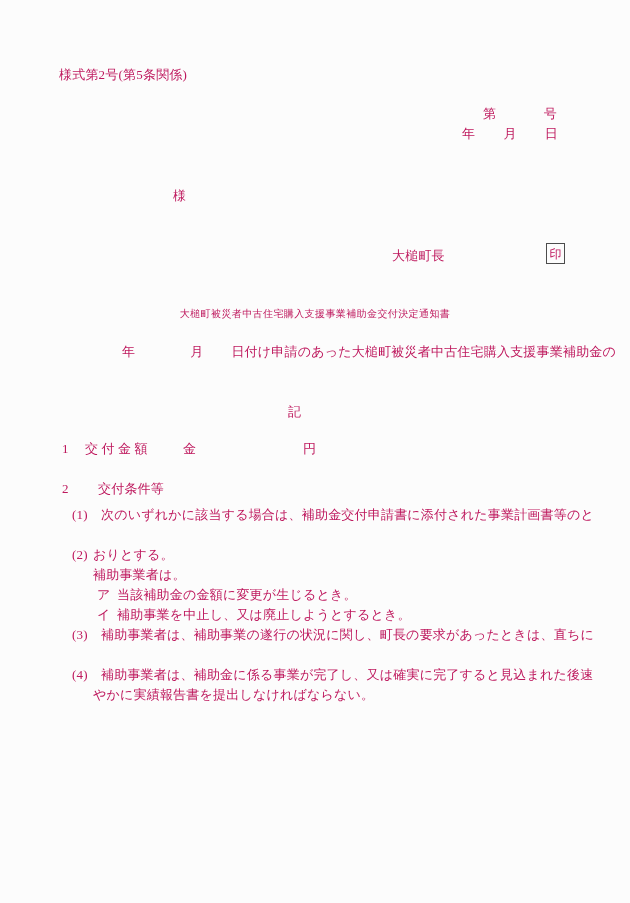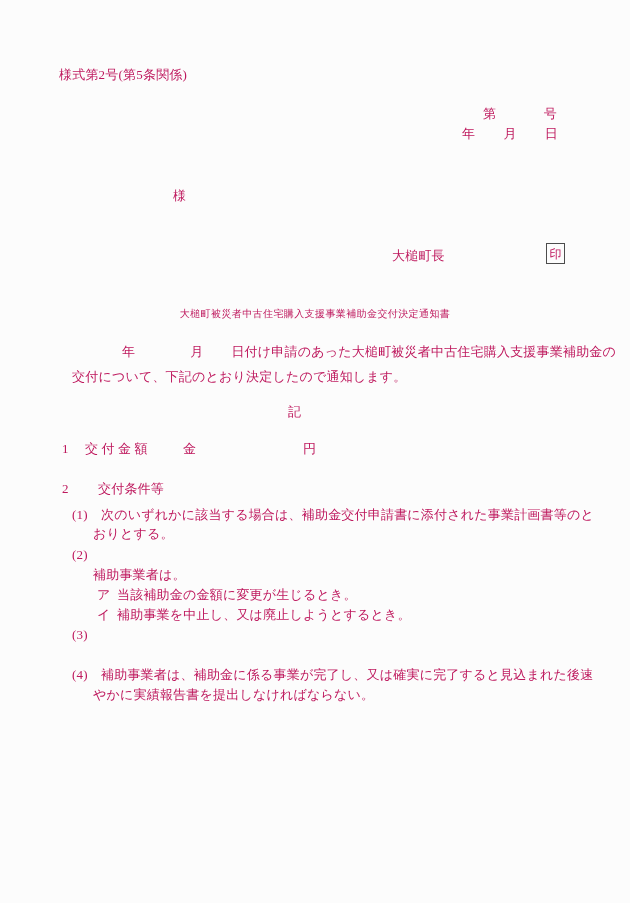--- a/index.html
+++ b/index.html
@@ -64,44 +64,44 @@
   </div>
 
   <div class="ln" style="left:173px; top:188px">様</div>
 
   <div class="ln" style="left:392px; top:248px">大槌町長</div>
   <div class="seal">印</div>
 
   <div class="ln center doc-title" style="top:306px">大槌町被災者中古住宅購入支援事業補助金交付決定通知書</div>
 
   <div class="ln" style="left:122px; top:344px"><span>年</span><span style="margin-left:55px">月</span><span style="margin-left:28px">日付け申請のあった大槌町被災者中古住宅購入支援事業補助金の</span></div>
-  <div class="ln" style="left:72px; top:369px">交付について、下記のとおり決定したので通知します。</div>
 
   <div class="ln" style="left:288px; top:404px">記</div>
 
   <div class="ln" style="left:62px; top:441px">1</div>
   <div class="ln spaced" style="left:85px; top:441px">交付金額</div>
   <div class="ln" style="left:183px; top:441px">金</div>
   <div class="ln" style="left:303px; top:441px">円</div>
 
   <div class="ln" style="left:62px; top:481px">2</div>
   <div class="ln" style="left:98px; top:481px">交付条件等</div>
 
   <div class="ln" style="left:72px; top:507px">(1)</div>
   <div class="ln" style="left:101px; top:507px">次のいずれかに該当する場合は、補助金交付申請書に添付された事業計画書等のと</div>
-  <div class="ln" style="left:93px; top:526px">おりとする。</div>
+  <div class="ln" style="left:93px; top:547px">おりとする。</div>
 
   <div class="ln" style="left:72px; top:547px">(2)</div>
   <div class="ln" style="left:93px; top:567px">補助事業者は。</div>
 
   <div class="ln" style="left:97px; top:587px">ア</div>
   <div class="ln" style="left:117px; top:587px">当該補助金の金額に変更が生じるとき。</div>
 
   <div class="ln" style="left:97px; top:607px">イ</div>
   <div class="ln" style="left:117px; top:607px">補助事業を中止し、又は廃止しようとするとき。</div>
 
   <div class="ln" style="left:72px; top:627px">(3)</div>
+  <div class="ln" style="left:101px; top:627px">補助事業者は、補助事業の遂行の状況に関し、町長の要求があったときは、直ちに</div>
 
   <div class="ln" style="left:72px; top:667px">(4)</div>
   <div class="ln" style="left:101px; top:667px">補助事業者は、補助金に係る事業が完了し、又は確実に完了すると見込まれた後速</div>
   <div class="ln" style="left:93px; top:687px">やかに実績報告書を提出しなければならない。</div>
 
 </div>
 
 </body></html>

